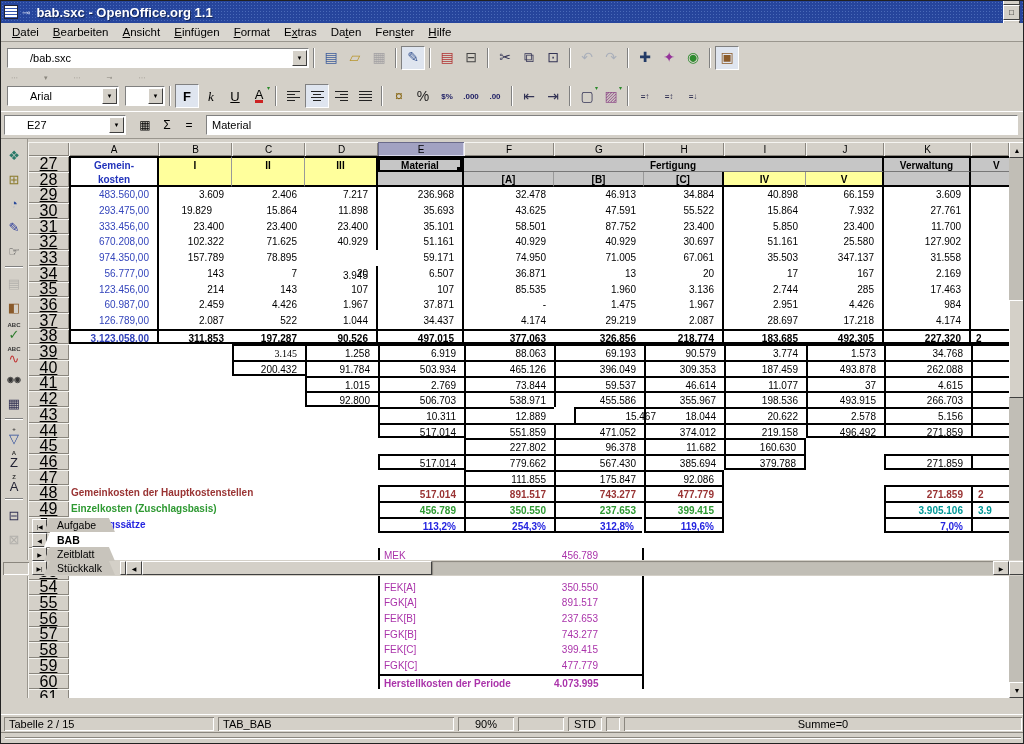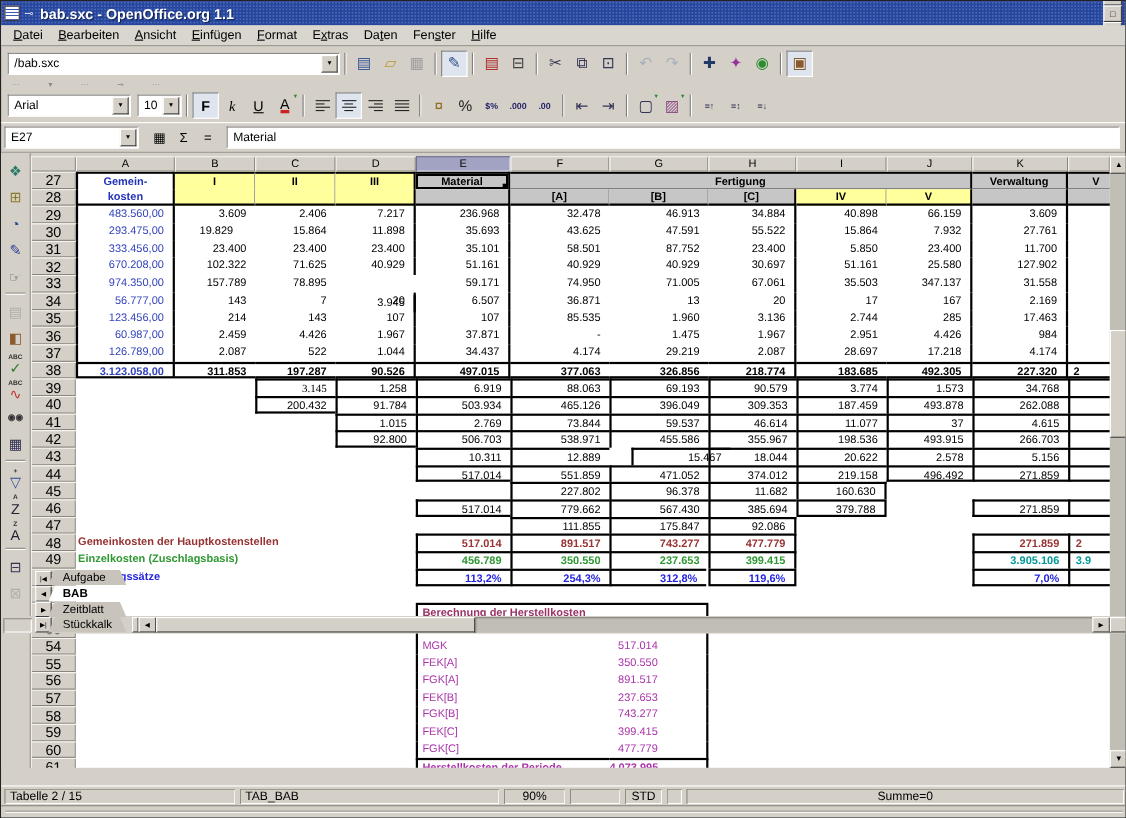--- a/index.html
+++ b/index.html
@@ -16,21 +16,21 @@
   .title{font-size:13px;font-weight:bold;margin-left:6px;flex:1;text-shadow:1px 1px 1px #102050;white-space:nowrap;}
   .winbtn{width:17px;height:15px;background:#d4d0c8;border:1px solid;border-color:#fff #404040 #404040 #fff;
     color:#000;font-size:8px;display:flex;align-items:center;justify-content:center;margin-left:2px;flex:none;}
   
   .menubar{position:absolute;top:22px;left:0;right:0;height:19px;background:#d9d6cf;
     border-bottom:1px solid #9a968e;display:flex;align-items:center;padding-left:4px;font-size:11.5px;}
   .menu-item{padding:2px 7px;white-space:nowrap;}
   
   .funcbar{position:absolute;top:41px;left:0;right:0;height:31px;display:flex;align-items:center;padding-left:6px;}
   .combo{height:20px;background:#fff;border:1px solid;border-color:#808080 #fff #fff #808080;
-    display:flex;align-items:center;font-size:11px;padding-left:5px;position:relative;}
+    display:flex;align-items:center;font-size:11px;padding-left:22px;position:relative;}
   .combo .arrowbtn{position:absolute;right:1px;top:1px;bottom:1px;width:15px;background:#d4d0c8;
     border:1px solid;border-color:#fff #404040 #404040 #fff;display:flex;align-items:center;justify-content:center;font-size:6px;color:#000;}
   .tsep{width:2px;height:20px;border-left:1px solid #808080;border-right:1px solid #fff;margin:0 4px;flex:none;}
   .tbtn{width:24px;height:24px;display:inline-flex;flex-direction:column;align-items:center;justify-content:center;
     position:relative;font-size:14px;border:1px solid transparent;flex:none;line-height:13px;}
   .tbtn.pressed{border-color:#808080 #fff #fff #808080;background:#dfe5ef;}
   .tbtn.disabled{opacity:.45;}
   .tbtn .g.small{font-size:8px;font-weight:bold;line-height:9px;}
   .tbtn .g2{font-size:6px;line-height:6px;font-weight:bold;color:#333;}
   .tbtn .drop{position:absolute;right:0;top:0;font-size:6px;color:#2a8a2a;line-height:6px;}
@@ -60,22 +60,22 @@
     display:flex;flex-direction:column;align-items:center;padding-top:4px;}
   .ltb .tbtn{width:24px;height:24px;margin:0;font-size:13px;}
   .ltb .tsep{width:18px;height:2px;border:none;border-top:1px solid #808080;border-bottom:1px solid #fff;margin:3px 0;}
   .corner{position:absolute;left:27px;top:3px;width:41px;height:14px;background:#d4d0c8;
     box-shadow:inset 1px 1px 0 #f5f4f0,inset -1px -1px 0 #8a867e;}
   .colh-row{position:absolute;left:68px;top:3px;height:14px;display:flex;}
   .colh{height:14px;font-size:10px;display:flex;align-items:center;justify-content:center;background:#d4d0c8;
     box-shadow:inset 1px 1px 0 #f5f4f0,inset -1px -1px 0 #8a867e;overflow:hidden;}
   .colh.colsel{background:#a2a2c2;box-shadow:inset 1px 1px 0 #6a6a8a,inset -1px -1px 0 #d8d8ec;}
   .rowhdrs{position:absolute;left:27px;top:17px;width:41px;height:542px;overflow:hidden;}
-  .rowh{height:15.7px;font-size:13px;display:flex;align-items:center;justify-content:center;background:#d4d0c8;
-    box-shadow:inset 1px 1px 0 #f5f4f0,inset -1px -1px 0 #8a867e;}
+  .rowh{height:15.7px;font-size:16px;display:flex;align-items:center;justify-content:center;background:#d4d0c8;
+    box-shadow:inset 1px 1px 0 #f5f4f0,inset -1px -1px 0 #8a867e;text-decoration:underline;}
   .cellsarea{position:absolute;left:68px;top:17px;width:940px;height:542px;overflow:hidden;background:#fff;}
   .grow{position:relative;height:15.7px;}
   .cell{position:absolute;top:0;height:100%;font-size:10px;line-height:15.7px;overflow:hidden;white-space:nowrap;color:#000;}
   .n{text-align:right;padding-right:8px;}
   .ctr{text-align:center;}
   .lft{text-align:left;padding-left:4px;}
   .lab{text-align:left;padding-left:2px;}
   .clipL{text-align:left;padding-left:5px;}
   .nV{text-align:right;padding-right:44px;}
   .padL{padding-left:22px;}
@@ -703,23 +703,20 @@
           <div class="cell lab blub bold" style="left: 0px; width: 309px;">Zuschlagssätze</div>
           <div class="cell n blub bold BL BT BB" style="left: 309px; width: 86px;">113,2%</div>
           <div class="cell n blub bold BL BT BB" style="left: 395px; width: 90px;">254,3%</div>
           <div class="cell n blub bold BL BT BB" style="left: 485px; width: 88px;">312,8%</div>
           <div class="cell n blub bold BL BT BB BR" style="left: 575px; width: 80px;">119,6%</div>
           <div class="cell n blub bold BL BT BB" style="left: 815px; width: 87px;">7,0%</div>
           <div class="cell BL BT BB" style="left: 902px; width: 38px;"></div>
         </div>
         <div class="grow"></div>
         <div class="grow">
-          <div class="cell magh bold lft BL BT BR BB" style="left: 309px; width: 266px;">Berechnung der Herstellkosten</div>
-        </div>
-        <div class="grow">
           <div class="cell mag lft BL" style="left: 309px; width: 176px;">MEK</div>
           <div class="cell mag nV BR" style="left: 485px; width: 90px;">456.789</div>
         </div>
         <div class="grow">
           <div class="cell mag lft BL" style="left: 309px; width: 176px;">MGK</div>
           <div class="cell mag nV BR" style="left: 485px; width: 90px;">517.014</div>
         </div>
         <div class="grow">
           <div class="cell mag lft BL" style="left: 309px; width: 176px;">FEK[A]</div>
           <div class="cell mag nV BR" style="left: 485px; width: 90px;">350.550</div>

